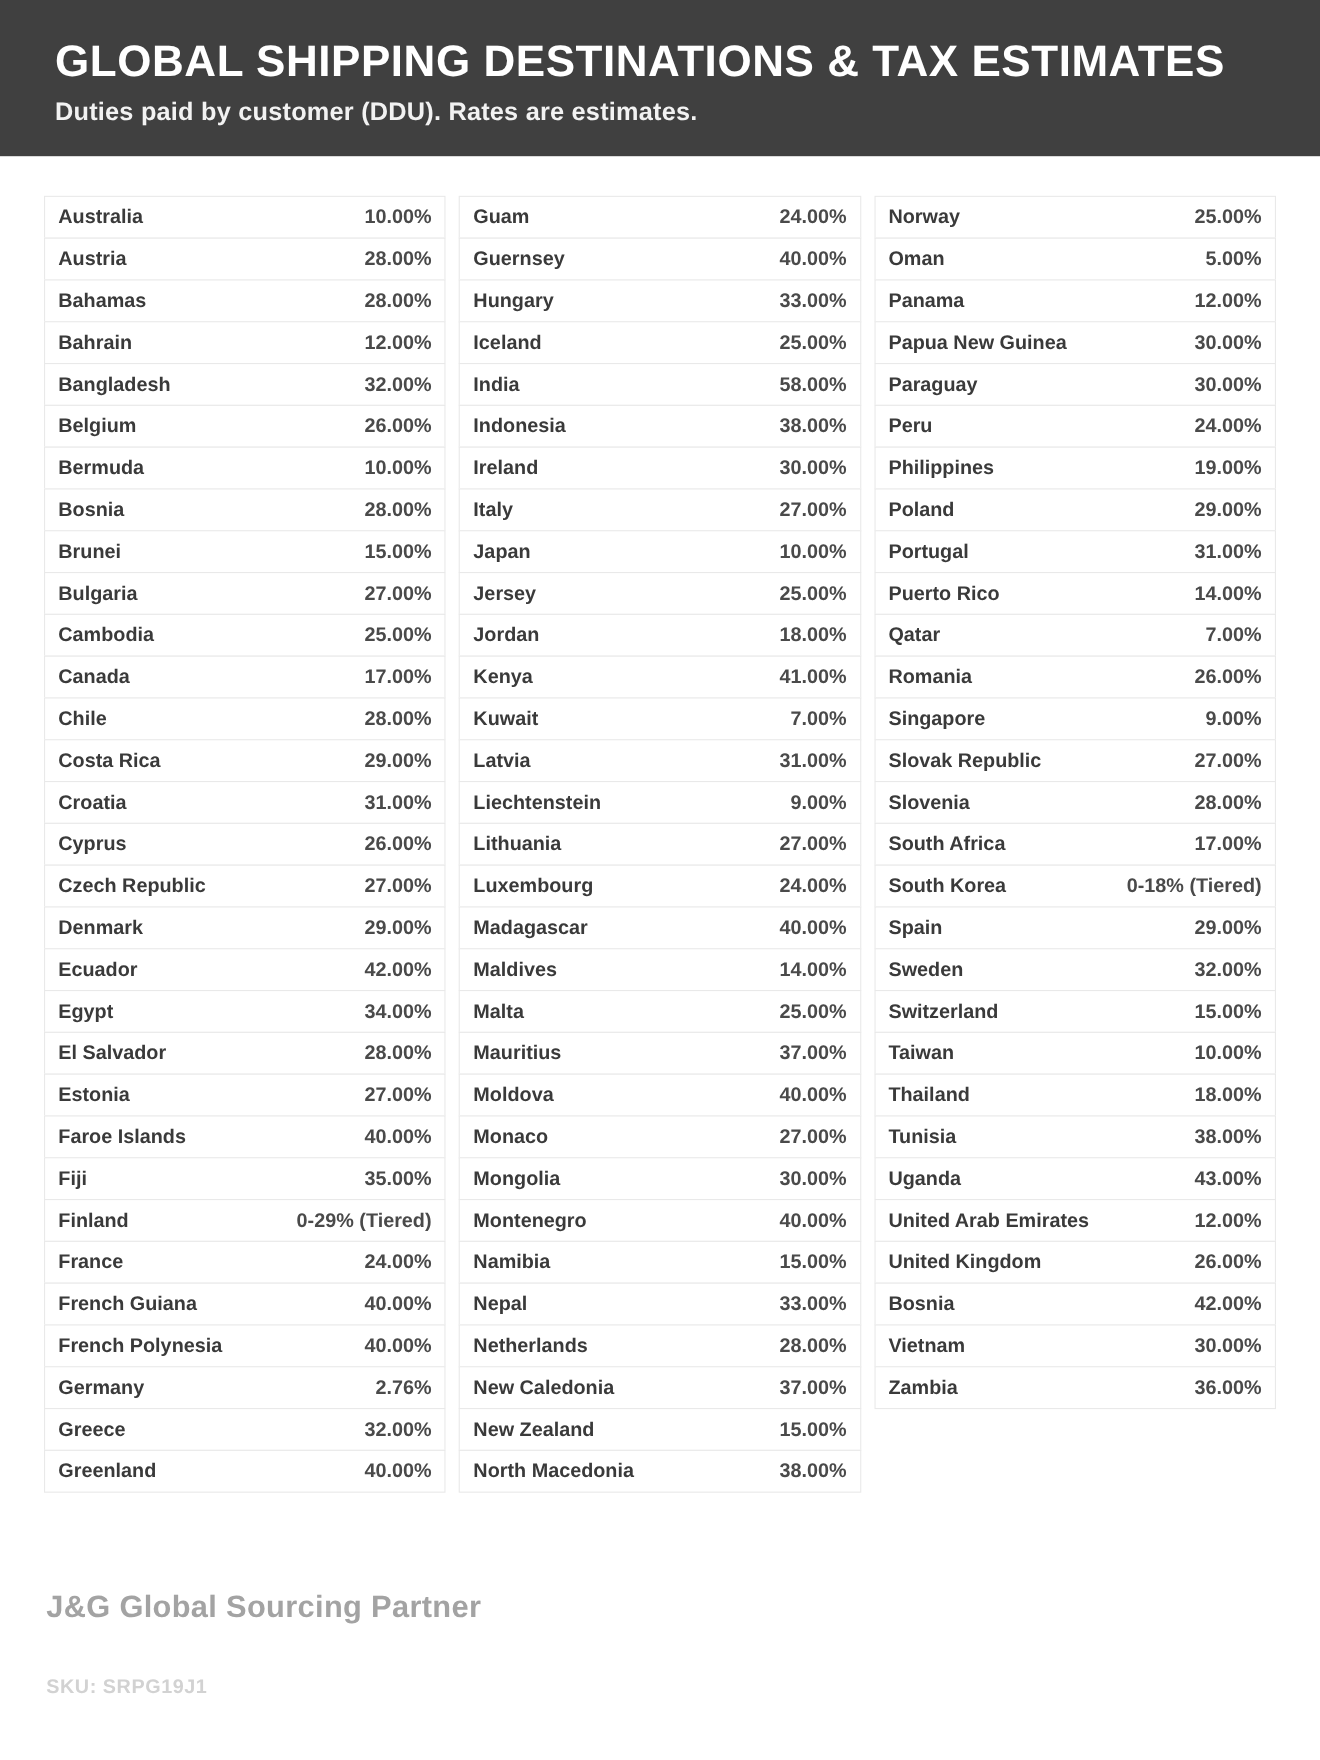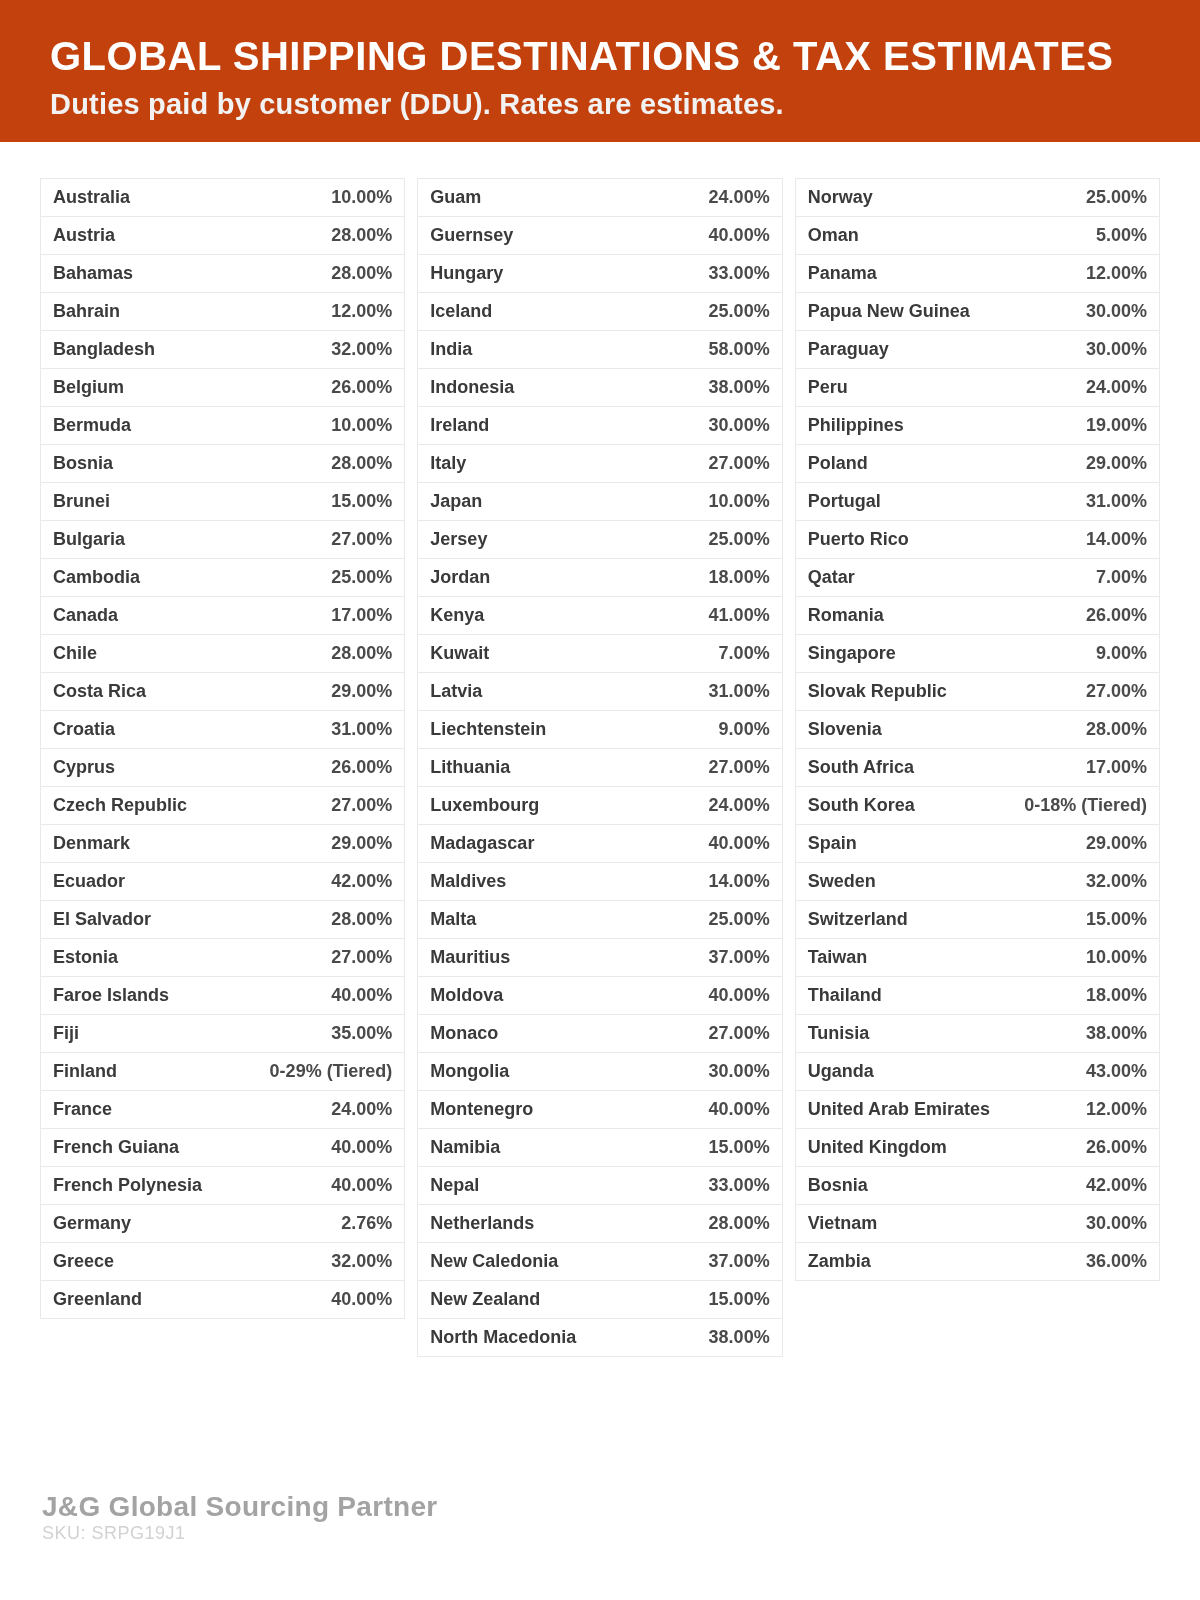--- a/index.html
+++ b/index.html
@@ -4,35 +4,35 @@
 <style>
   * { margin: 0; padding: 0; box-sizing: border-box; }
   html, body { width: 1200px; height: 1600px; }
   body {
     font-family: "Liberation Sans", "DejaVu Sans", sans-serif;
     background: #ffffff;
     position: relative;
     overflow: hidden;
   }
   .header {
-    background: #c2410c;
+    background: #404040;
     color: #ffffff;
     padding: 34px 50px 28px 50px;
     height: 142px;
   }
   .header h1 {
     font-size: 40px;
     font-weight: 700;
     letter-spacing: 0.5px;
     line-height: 1.1;
     white-space: nowrap;
   }
   .header p {
     margin-top: 10px;
-    font-size: 29px;
+    font-size: 23px;
     font-weight: 700;
     color: #f2f2f2;
     letter-spacing: 0.2px;
   }
   .table-area {
     padding: 36px 40px 0 40px;
     display: flex;
     gap: 12px;
   }
   .col { flex: 1; }
@@ -72,23 +72,24 @@
     flex-direction: column;
   }
   .brand {
     font-size: 28px;
     font-weight: 700;
     color: #a3a3a3;
     letter-spacing: 0.3px;
   }
   .sku {
     font-size: 18px;
-    font-weight: 400;
+    font-weight: 700;
     color: #d2d2d2;
     letter-spacing: 0.5px;
+    margin-top: 46px;
   }
 </style>
 </head>
 <body>
 
 <div class="header">
   <h1>GLOBAL SHIPPING DESTINATIONS &amp; TAX ESTIMATES</h1>
   <p>Duties paid by customer (DDU). Rates are estimates.</p>
 </div>
 
@@ -164,20 +165,24 @@
       </div>
       <div class="row">
         <span class="country">Denmark</span>
         <span class="rate">29.00%</span>
       </div>
       <div class="row">
         <span class="country">Ecuador</span>
         <span class="rate">42.00%</span>
       </div>
       <div class="row">
+        <span class="country">Egypt</span>
+        <span class="rate">34.00%</span>
+      </div>
+      <div class="row">
         <span class="country">El Salvador</span>
         <span class="rate">28.00%</span>
       </div>
       <div class="row">
         <span class="country">Estonia</span>
         <span class="rate">27.00%</span>
       </div>
       <div class="row">
         <span class="country">Faroe Islands</span>
         <span class="rate">40.00%</span>

